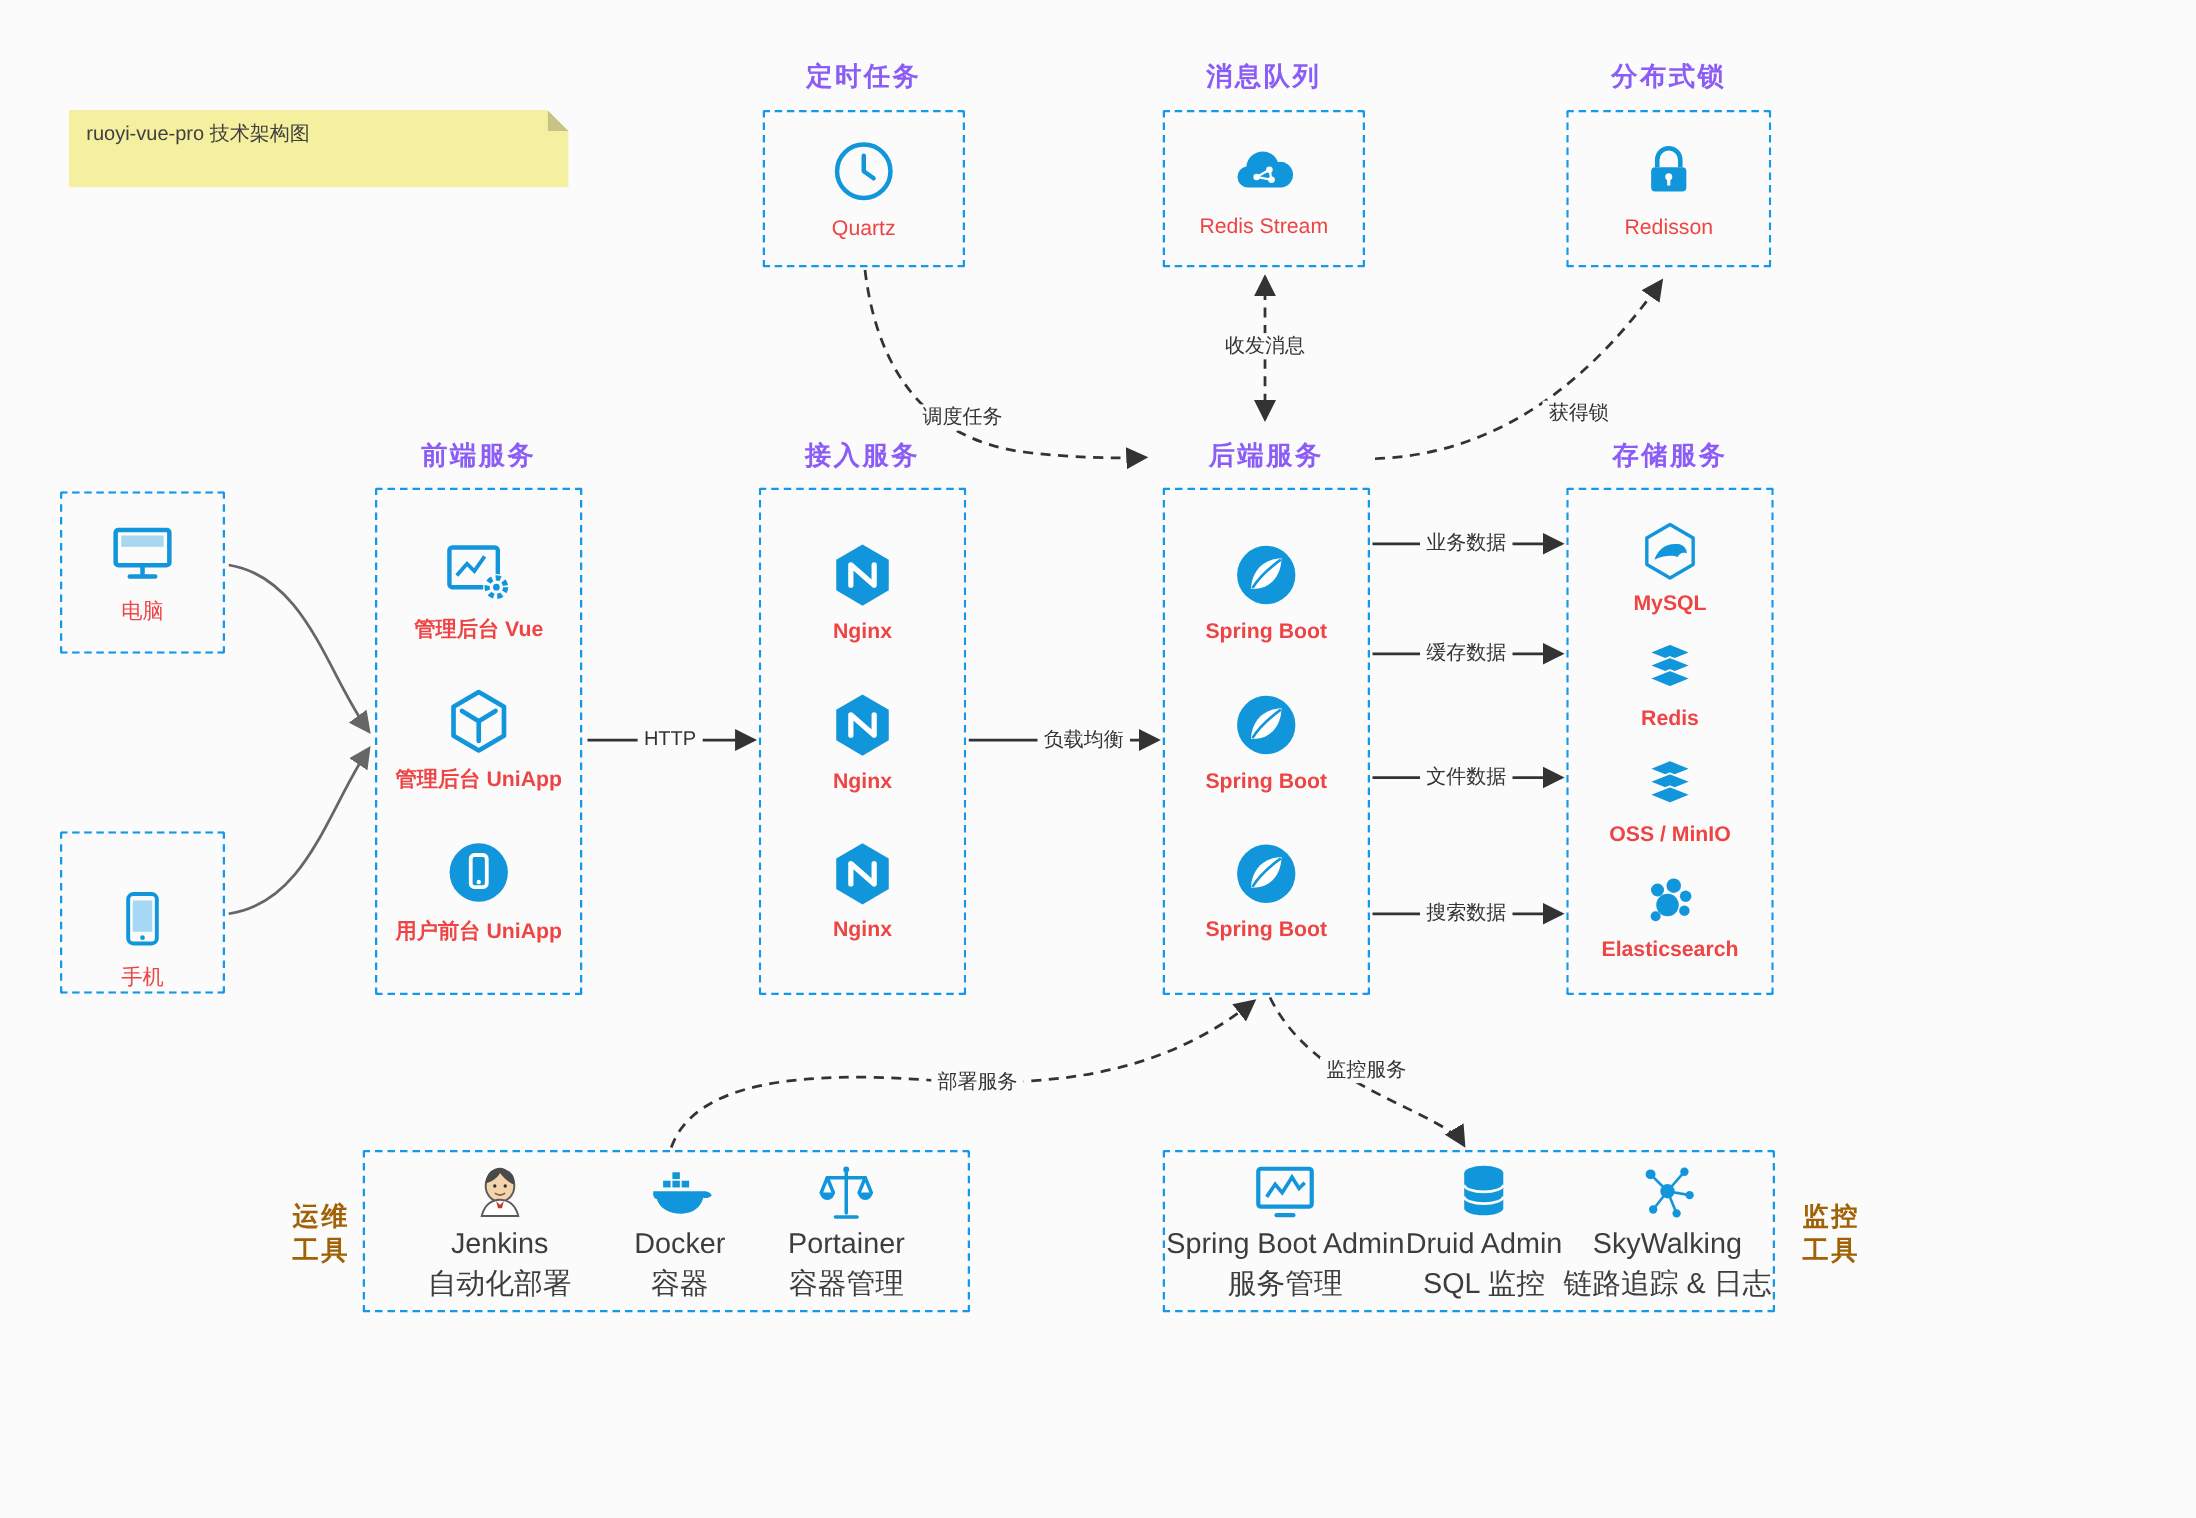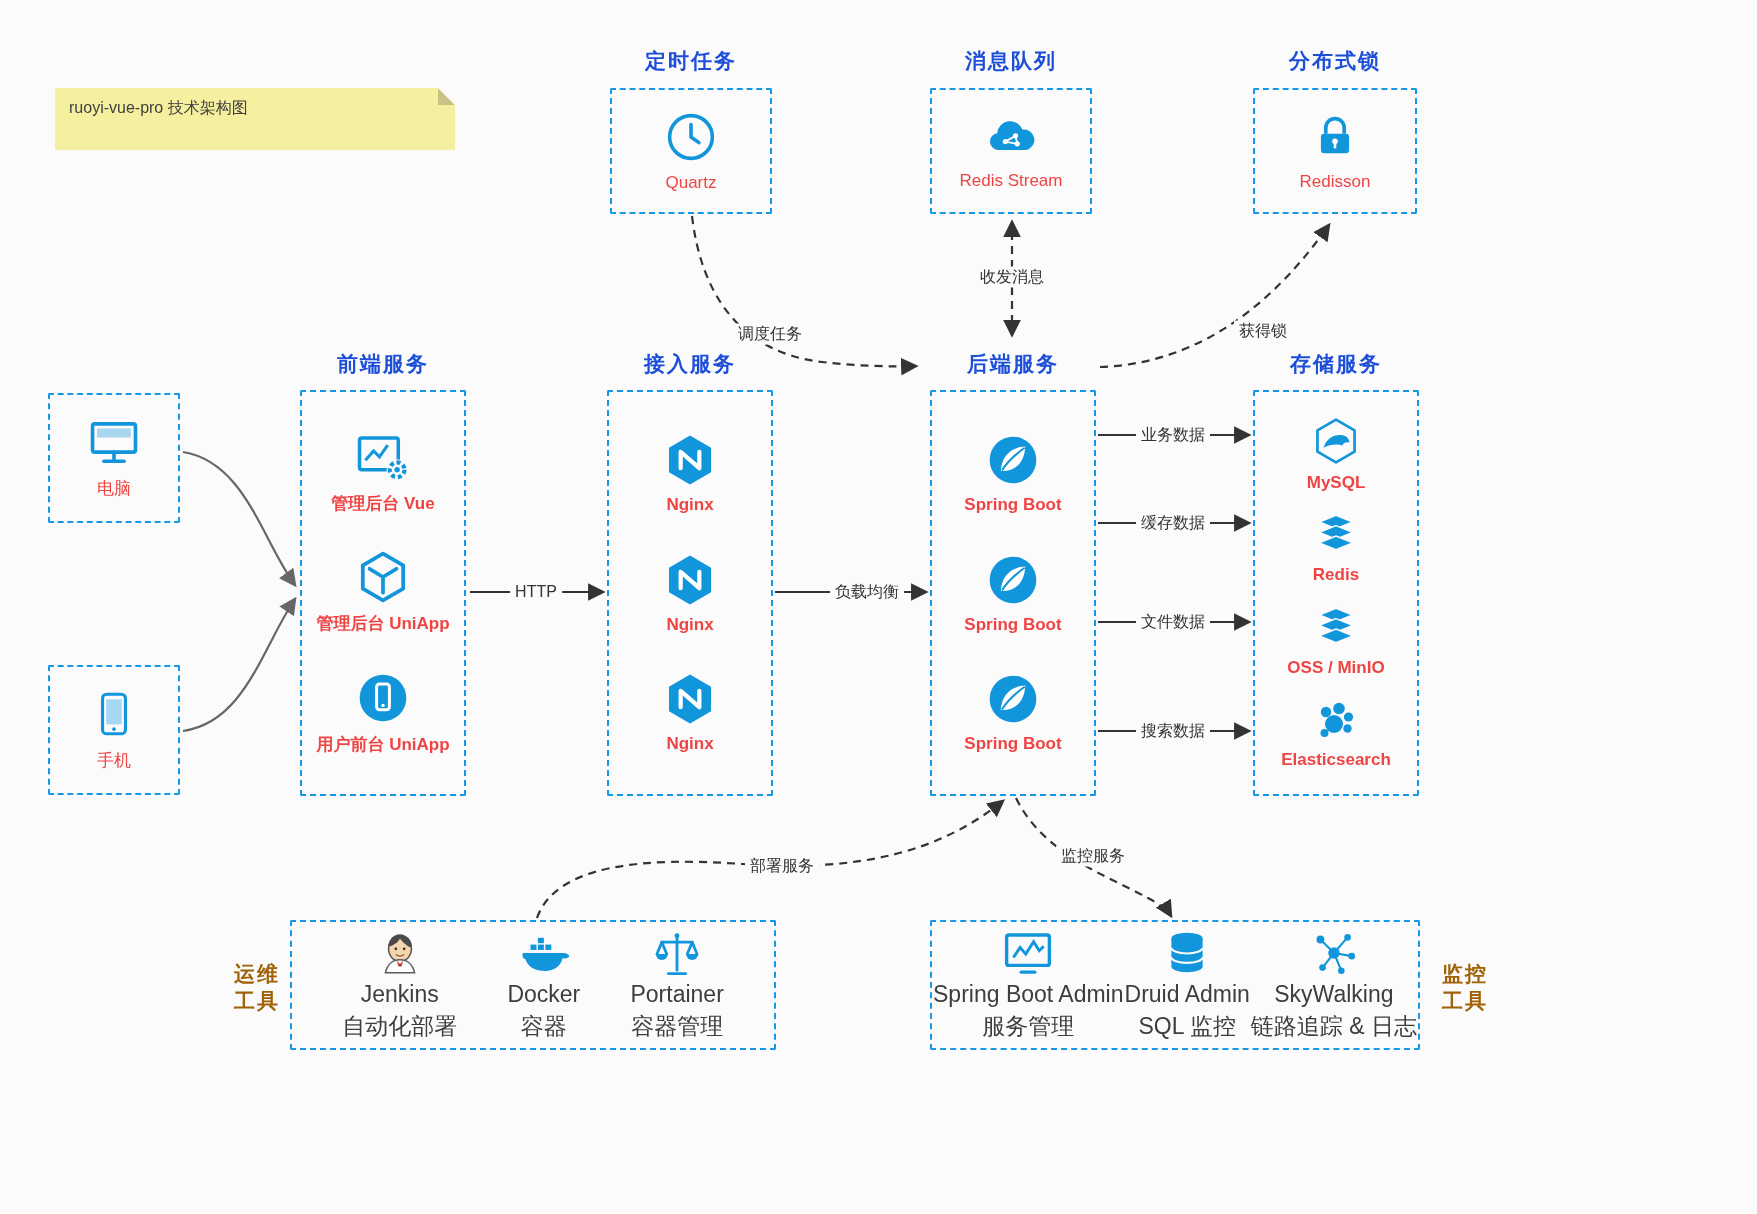--- a/index.html
+++ b/index.html
@@ -2,21 +2,21 @@
 <html><head>
 <meta charset="utf-8">
 <style>
   html,body{margin:0;padding:0;background:#fbfbfb;font-family:"Liberation Sans","DejaVu Sans",sans-serif;}
   .canvas{position:relative;width:1757px;height:1214px;background:#fbfbfb;overflow:hidden;}
   .wires{position:absolute;left:0;top:0;z-index:1;pointer-events:none;}
   .box{position:absolute;border:2px dashed #1499e8;border-radius:2px;box-sizing:border-box;z-index:2;background:transparent;}
   .top-box,.client-box{display:flex;flex-direction:column;align-items:center;justify-content:center;gap:9px;}
   .col-box{display:flex;flex-direction:column;align-items:center;justify-content:space-evenly;padding:4px 0;font-weight:bold;}
   .bottom-box{display:flex;align-items:center;justify-content:space-evenly;}
-  .group-title{position:absolute;z-index:2;text-align:center;color:#1d4ed8;font-size:21px;font-weight:bold;letter-spacing:2px;white-space:nowrap;}
+  .group-title{position:absolute;z-index:2;text-align:center;color:#8b5cf6;font-size:21px;font-weight:bold;letter-spacing:2px;white-space:nowrap;}
   .node{display:flex;flex-direction:column;align-items:center;gap:7px;}
   .node-label{font-size:17px;color:#ef4444;white-space:nowrap;}
   .tool-item{display:flex;flex-direction:column;align-items:center;gap:2px;}
   .tool-name,.tool-desc{font-size:23px;color:#3d3d3d;line-height:1.3;white-space:nowrap;}
   .side-label{position:absolute;z-index:2;color:#a16207;font-size:21px;font-weight:bold;line-height:1.3;letter-spacing:2px;text-align:right;}
   .edge-label{position:absolute;transform:translate(-50%,-50%);background:#fbfbfb;padding:0 5px;font-size:16px;color:#333;white-space:nowrap;z-index:3;}
   .icon{display:flex;align-items:center;justify-content:center;}
   .note{position:absolute;left:55px;top:88px;width:400px;height:62px;background:#f5efa0;padding:8px 14px;box-sizing:border-box;font-size:16px;color:#3f3f3f;line-height:1.5;z-index:2;clip-path:polygon(0 0,calc(100% - 17px) 0,100% 17px,100% 100%,0 100%);}
   .note-fold{position:absolute;right:0;top:0;width:17px;height:17px;background:#c9c287;clip-path:polygon(0 0,100% 100%,0 100%);}
 </style>
@@ -100,21 +100,21 @@
     <span class="icon">
       <svg width="56" height="52" viewBox="0 0 48 46">
         <rect x="5" y="7" width="38" height="25" rx="2" fill="none" stroke="#1296db" stroke-width="3.2"></rect>
         <rect x="9" y="11" width="30" height="8" fill="#1296db" opacity="0.35"></rect>
         <path d="M24 32 v6 M15 40 h18" fill="none" stroke="#1296db" stroke-width="3.2" stroke-linecap="round"></path>
       </svg>
     </span>
     <div class="node-label">电脑</div>
   </div>
 
-  <div class="box client-box" style="left:48px;top:665px;width:132px;height:130px;">
+  <div class="box client-box" style="left:48px;top:665px;width:132px;height:130px;justify-content:flex-end;">
     <span class="icon">
       <svg width="50" height="52" viewBox="0 0 48 48">
         <rect x="13" y="5" width="22" height="38" rx="4" fill="none" stroke="#1296db" stroke-width="3"></rect>
         <rect x="16.5" y="10" width="15" height="24" fill="#a6d7f5"></rect>
         <circle cx="24" cy="38.5" r="1.8" fill="#1296db"></circle>
       </svg>
     </span>
     <div class="node-label">手机</div>
   </div>
 

